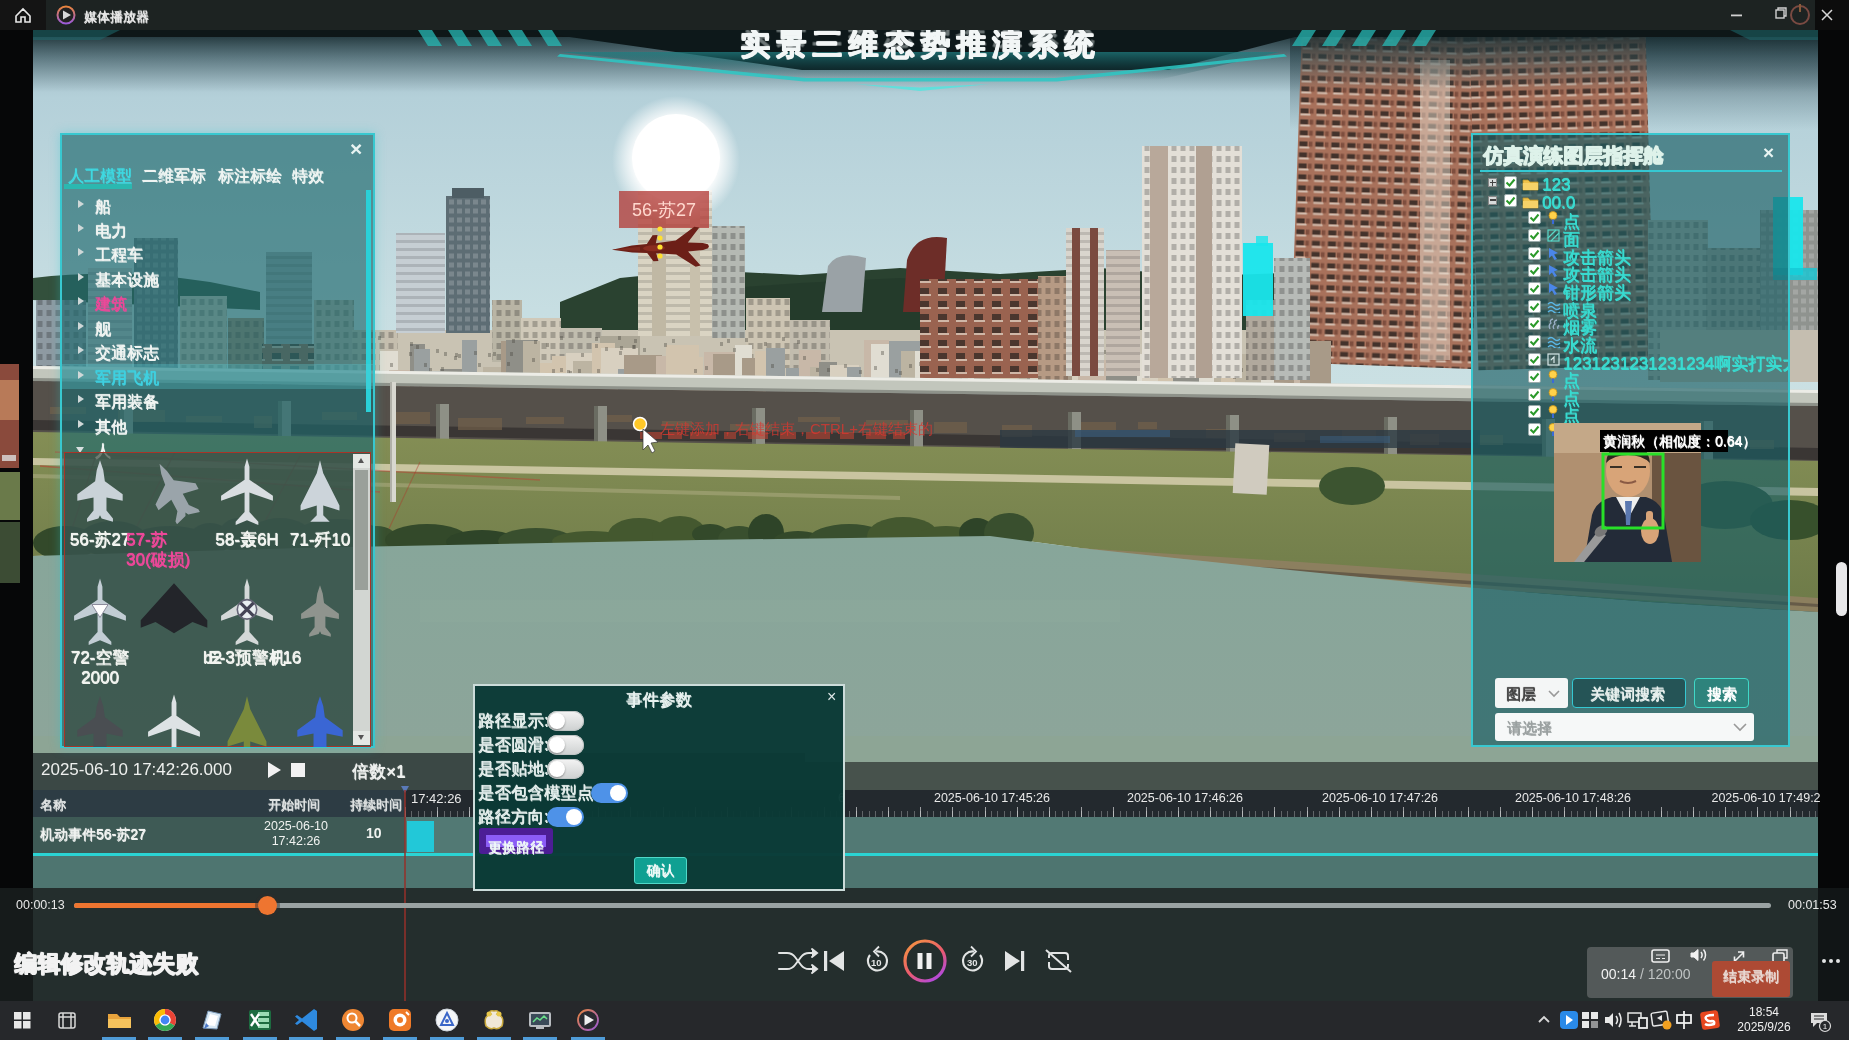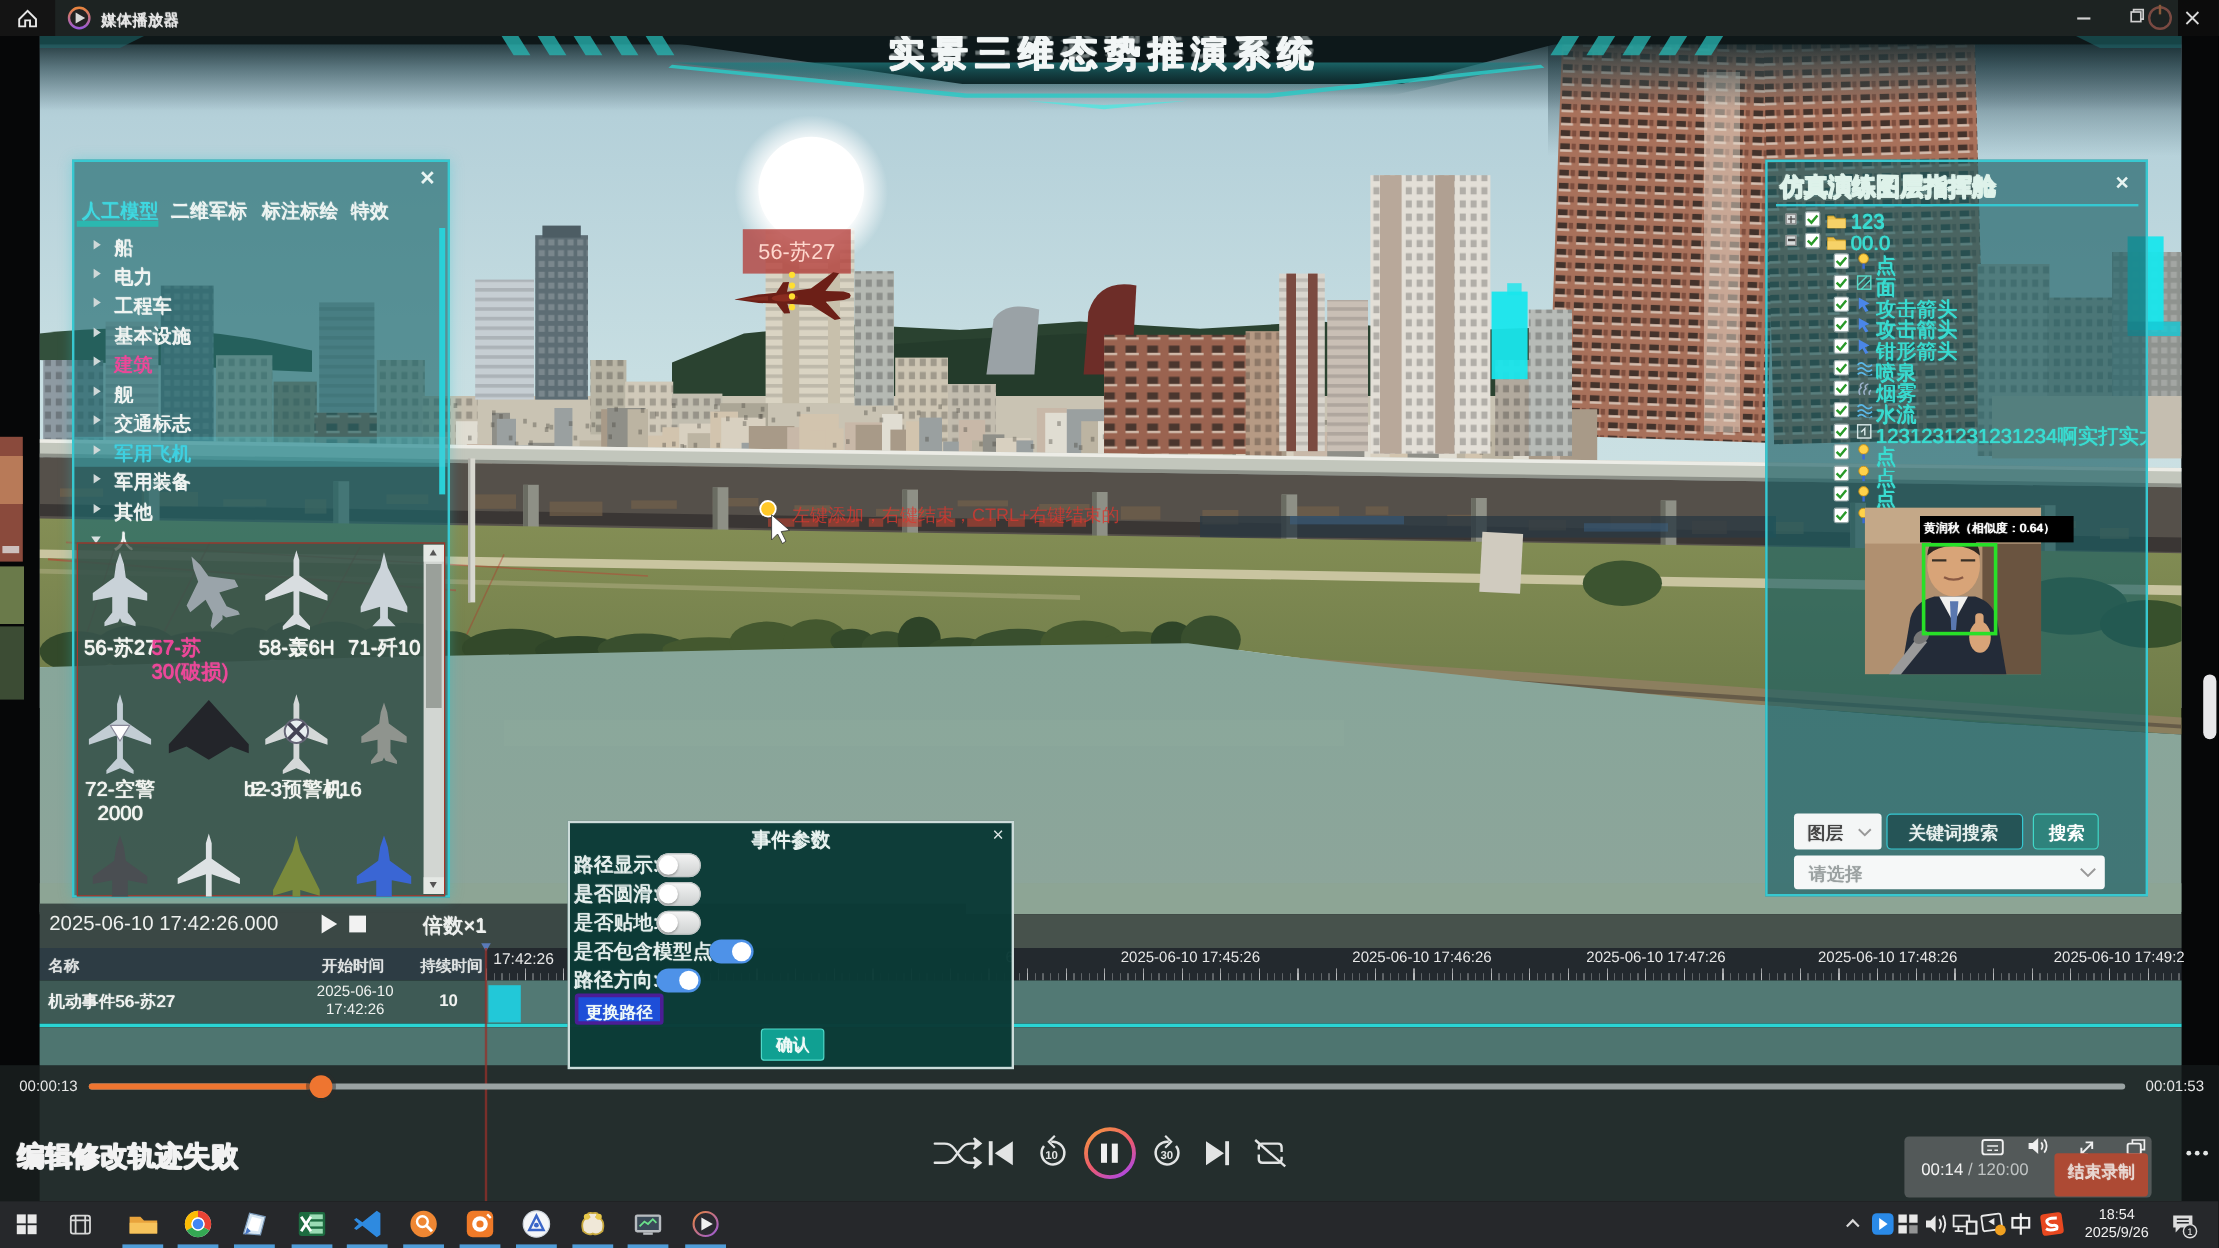--- a/index.html
+++ b/index.html
@@ -874,21 +874,21 @@
 <path d="M52,40 Q54,20 74,20 Q94,20 96,40 Q88,32 74,32 Q60,32 52,40 Z" fill="#2c2620"></path>
 <path d="M56,44 L68,44 M80,44 L92,44" stroke="#3a3026" stroke-width="2"></path>
 <path d="M66,58 Q74,62 82,58" stroke="#8a5a44" stroke-width="2" fill="none"></path>
 <ellipse cx="96" cy="108" rx="9" ry="13" fill="#d8a478"></ellipse>
 <rect x="92" y="88" width="7" height="16" rx="3" fill="#d8a478"></rect>
 <path d="M20,139 L44,108 L52,112 L30,139 Z" fill="#9a9a9a"></path>
 <ellipse cx="47" cy="108" rx="7" ry="5" fill="#777" transform="rotate(-35 47 108)"></ellipse>
 <rect x="49" y="31" width="60" height="74" fill="none" stroke="#28e028" stroke-width="3"></rect>
 </svg>
 <div style="position:absolute;left:1600px;top:430px;width:128px;height:22px;background:#000"></div>
-<div class="cj" style="position:absolute;left:1603px;top:433px;font-size:10px;color:#fff;white-space:nowrap">黄润秋（相似度：0.64）</div>
+<div class="cj" style="position:absolute;left:1603px;top:433px;font-size:14px;color:#fff;white-space:nowrap">黄润秋（相似度：0.64）</div>
 <div style="position:absolute;left:1495px;top:678px;width:73px;height:30px;background:#f4f6f6;border-radius:3px"></div>
 <div class="cj" style="position:absolute;left:1506px;top:685px;font-size:15px;color:#444">图层</div>
 <svg width="12" height="8" style="position:absolute;left:1548px;top:690px">
       <path d="M1,1 L6,6 L11,1" stroke="#999" stroke-width="1.6" fill="none"></path>
     </svg>
 <div style="position:absolute;left:1572px;top:678px;width:114px;height:30px;background:rgba(14,56,60,0.55);border:1.5px solid #35c8d2;border-radius:4px"></div>
 <div class="cj" style="position:absolute;left:1590px;top:685px;font-size:15px;color:#e8f0ee">关键词搜索</div>
 <div style="position:absolute;left:1694px;top:678px;width:55px;height:30px;background:#2e837c;border:1.5px solid #40d8c8;border-radius:4px"></div>
 <div class="cj" style="position:absolute;left:1707px;top:685px;font-size:15px;color:#fff">搜索</div>
 <div style="position:absolute;left:1495px;top:713px;width:259px;height:28px;background:#f6f8f8;border-radius:3px"></div>
@@ -912,21 +912,21 @@
       <i></i>
     </div>
 <div class="cj" style="position:absolute;left:478px;top:781.5px;font-size:16.5px;color:#e4eeec">是否包含模型点:</div>
 <div class="tg tgon" style="left:591px;top:782.5px">
       <i></i>
     </div>
 <div class="cj" style="position:absolute;left:478px;top:805.5px;font-size:16.5px;color:#e4eeec">路径方向:</div>
 <div class="tg tgon" style="left:547px;top:806.5px">
       <i></i>
     </div>
-<div style="position:absolute;left:479px;top:828px;width:74px;height:26px;background:#1d4ed8;border:3px solid #4c1d95;border-radius:3px;text-align:center;line-height:24px;font-size:14px;color:#f0faf8"><span class="cj">更换路径</span></div>
+<div style="position:absolute;left:479px;top:828px;width:74px;height:26px;background:#8b5cf6;border:7px solid #4c1d95;border-radius:3px;text-align:center;line-height:24px;font-size:14px;color:#f0faf8"><span class="cj">更换路径</span></div>
 <div style="position:absolute;left:634px;top:857px;width:53px;height:27px;background:#10a092;border:1px solid #50d8c8;border-radius:3px;text-align:center;line-height:25px;font-size:14px;color:#f0faf8"><span class="cj">确认</span></div>
 <div class="cjb" style="position:absolute;left:620px;top:13px;width:600px;text-align:center;font-size:30px;font-weight:bold;color:rgba(150,160,160,0.22);letter-spacing:6px">实景三维态势推演系统</div>
 <div class="cjb" style="position:absolute;left:620px;top:24px;width:600px;text-align:center;font-size:30px;font-weight:bold;color:#f2f6f6;letter-spacing:6px">实景三维态势推演系统</div>
 <div style="position:absolute;left:0;top:0;width:1849px;height:30px;background:#1d2322"></div>
 <div style="position:absolute;left:0;top:0;width:46px;height:30px;background:#141414"></div>
 <div style="position:absolute;left:1815px;top:0;width:34px;height:30px;background:#0c0c0c"></div>
 <svg width="1849" height="30" style="position:absolute;left:0;top:0" xmlns="http://www.w3.org/2000/svg">
 <path d="M16,16 L23,9 L30,16 L30,22 L25,22 L25,17 L21,17 L21,22 L16,22 Z" fill="none" stroke="#e8e8e8" stroke-width="1.6"></path>
 <circle cx="66" cy="15" r="8.5" fill="#222" stroke="url(#tg1)" stroke-width="2"></circle>
 <path d="M63,10.5 L71,15 L63,19.5 Z" fill="#d8d8d8"></path>

